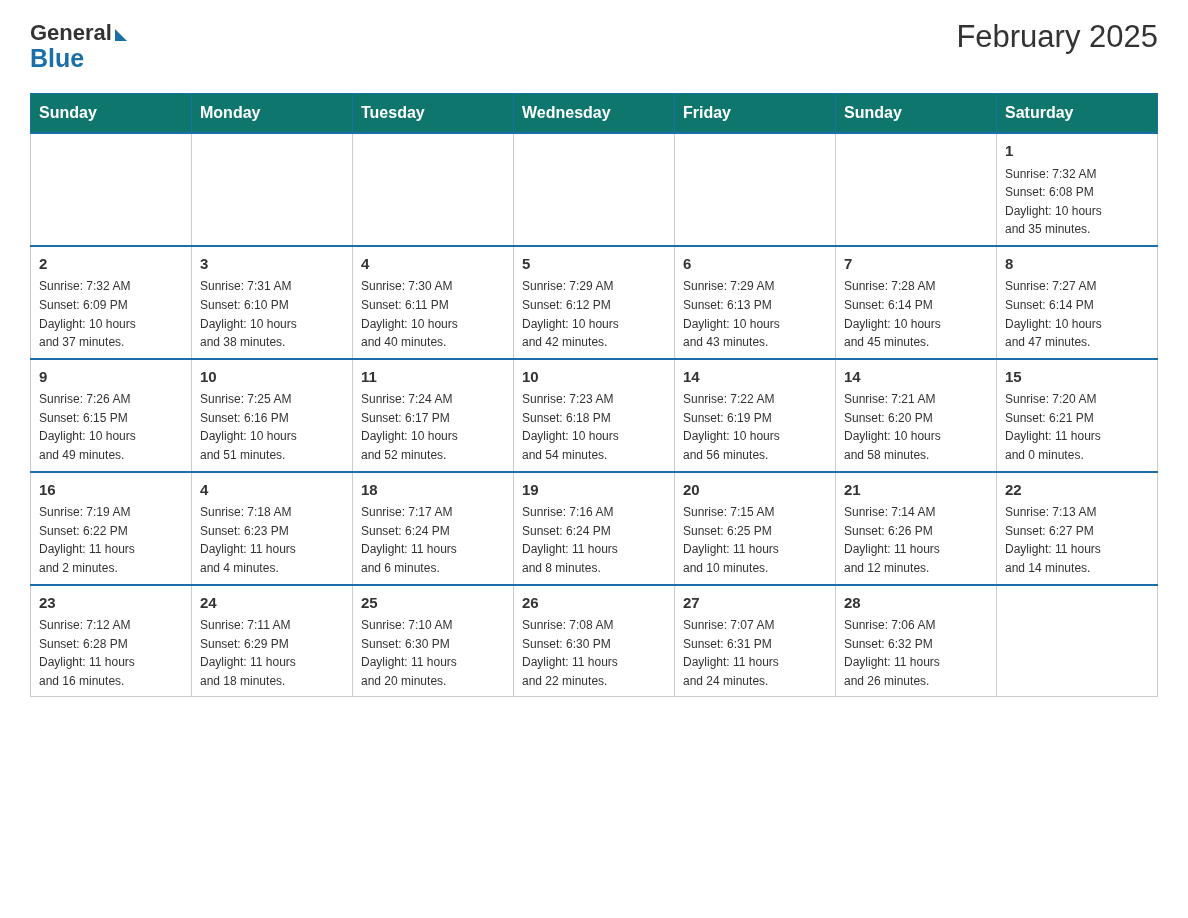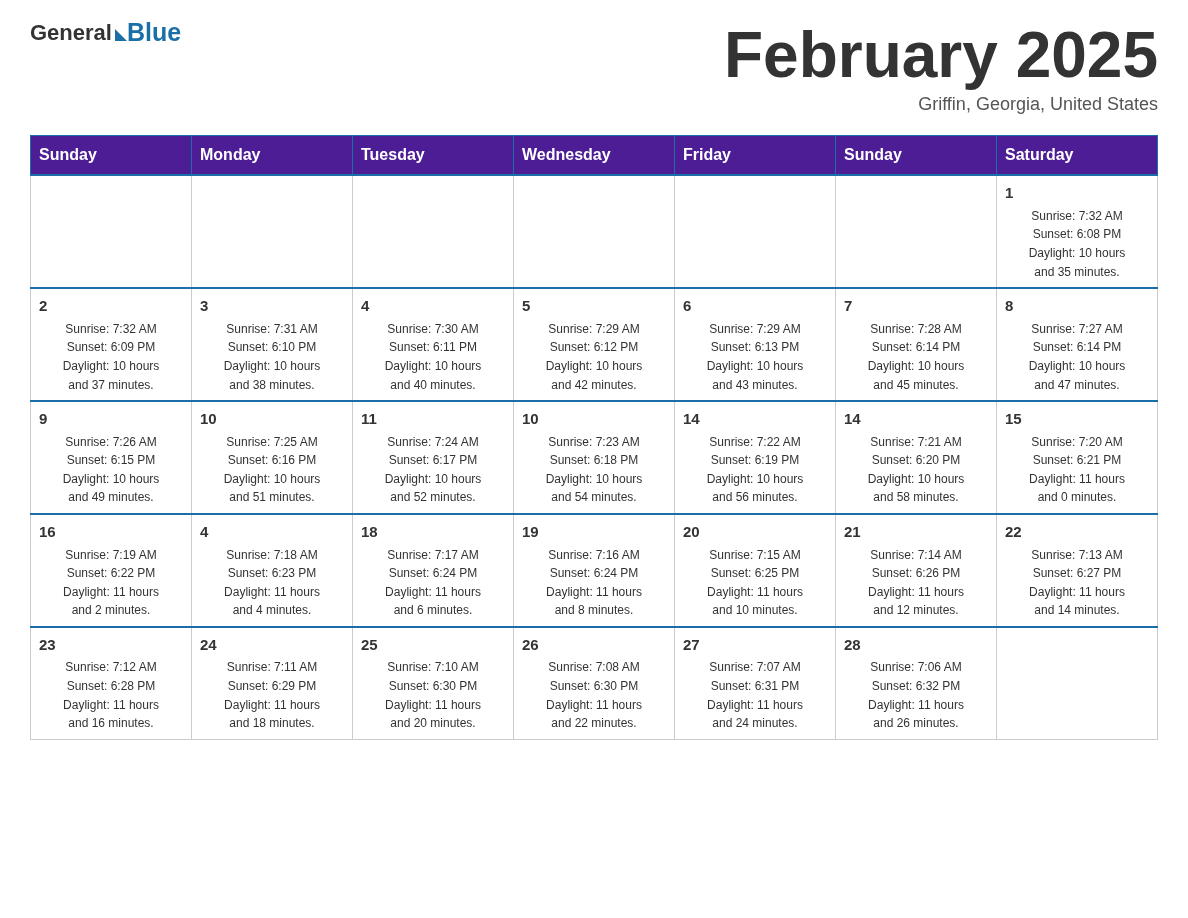--- a/index.html
+++ b/index.html
@@ -11,21 +11,21 @@
       min-height: 918px;
     }
     .header {
       display: flex;
       justify-content: space-between;
       align-items: flex-start;
       margin-bottom: 20px;
     }
     .logo {
       display: flex;
-      flex-direction: row;
+      flex-direction: column;
       align-items: flex-start;
     }
     .logo-top {
       display: flex;
       align-items: center;
     }
     .logo-general {
       font-size: 22px;
       font-weight: bold;
       color: #333;
@@ -42,37 +42,37 @@
     .logo-blue {
       font-size: 25px;
       font-weight: bold;
       color: #1a6fa8;
       margin-top: -2px;
     }
     .title-section {
       text-align: right;
     }
     .month-title {
-      font-size: 64px;
-      font-weight: bold;
+      font-size: 31px;
+      font-weight: normal;
       color: #333;
       line-height: 1.1;
     }
     .location {
       font-size: 18px;
       color: #555;
       margin-top: 4px;
     }
     .calendar {
       width: 100%;
       border-collapse: collapse;
       border: 1px solid #999;
     }
     .calendar th {
-      background-color: #4c1d95;
+      background-color: #0f766e;
       color: #fff;
       font-size: 16px;
       font-weight: bold;
       padding: 10px 8px;
       text-align: left;
       border: 1px solid #1a6fa8;
     }
     .calendar td {
       width: 14.28%;
       vertical-align: top;
@@ -89,37 +89,35 @@
     .day-number {
       font-size: 15px;
       font-weight: bold;
       display: block;
       margin-bottom: 2px;
     }
     .day-info {
       font-size: 12px;
       color: #333;
       line-height: 1.55;
-      text-align: center;
     }
   </style>
 </head>
 <body>
 
 <div class="header">
   <div class="logo">
     <div class="logo-top">
       <span class="logo-general">General</span>
       <div class="logo-arrow"></div>
     </div>
     <span class="logo-blue">Blue</span>
   </div>
   <div class="title-section">
     <div class="month-title">February 2025</div>
-    <div class="location">Griffin, Georgia, United States</div>
   </div>
 </div>
 
 <table class="calendar">
   <thead>
     <tr class="header-row">
     <th>Sunday</th>
         <th>Monday</th>
         <th>Tuesday</th>
         <th>Wednesday</th>

